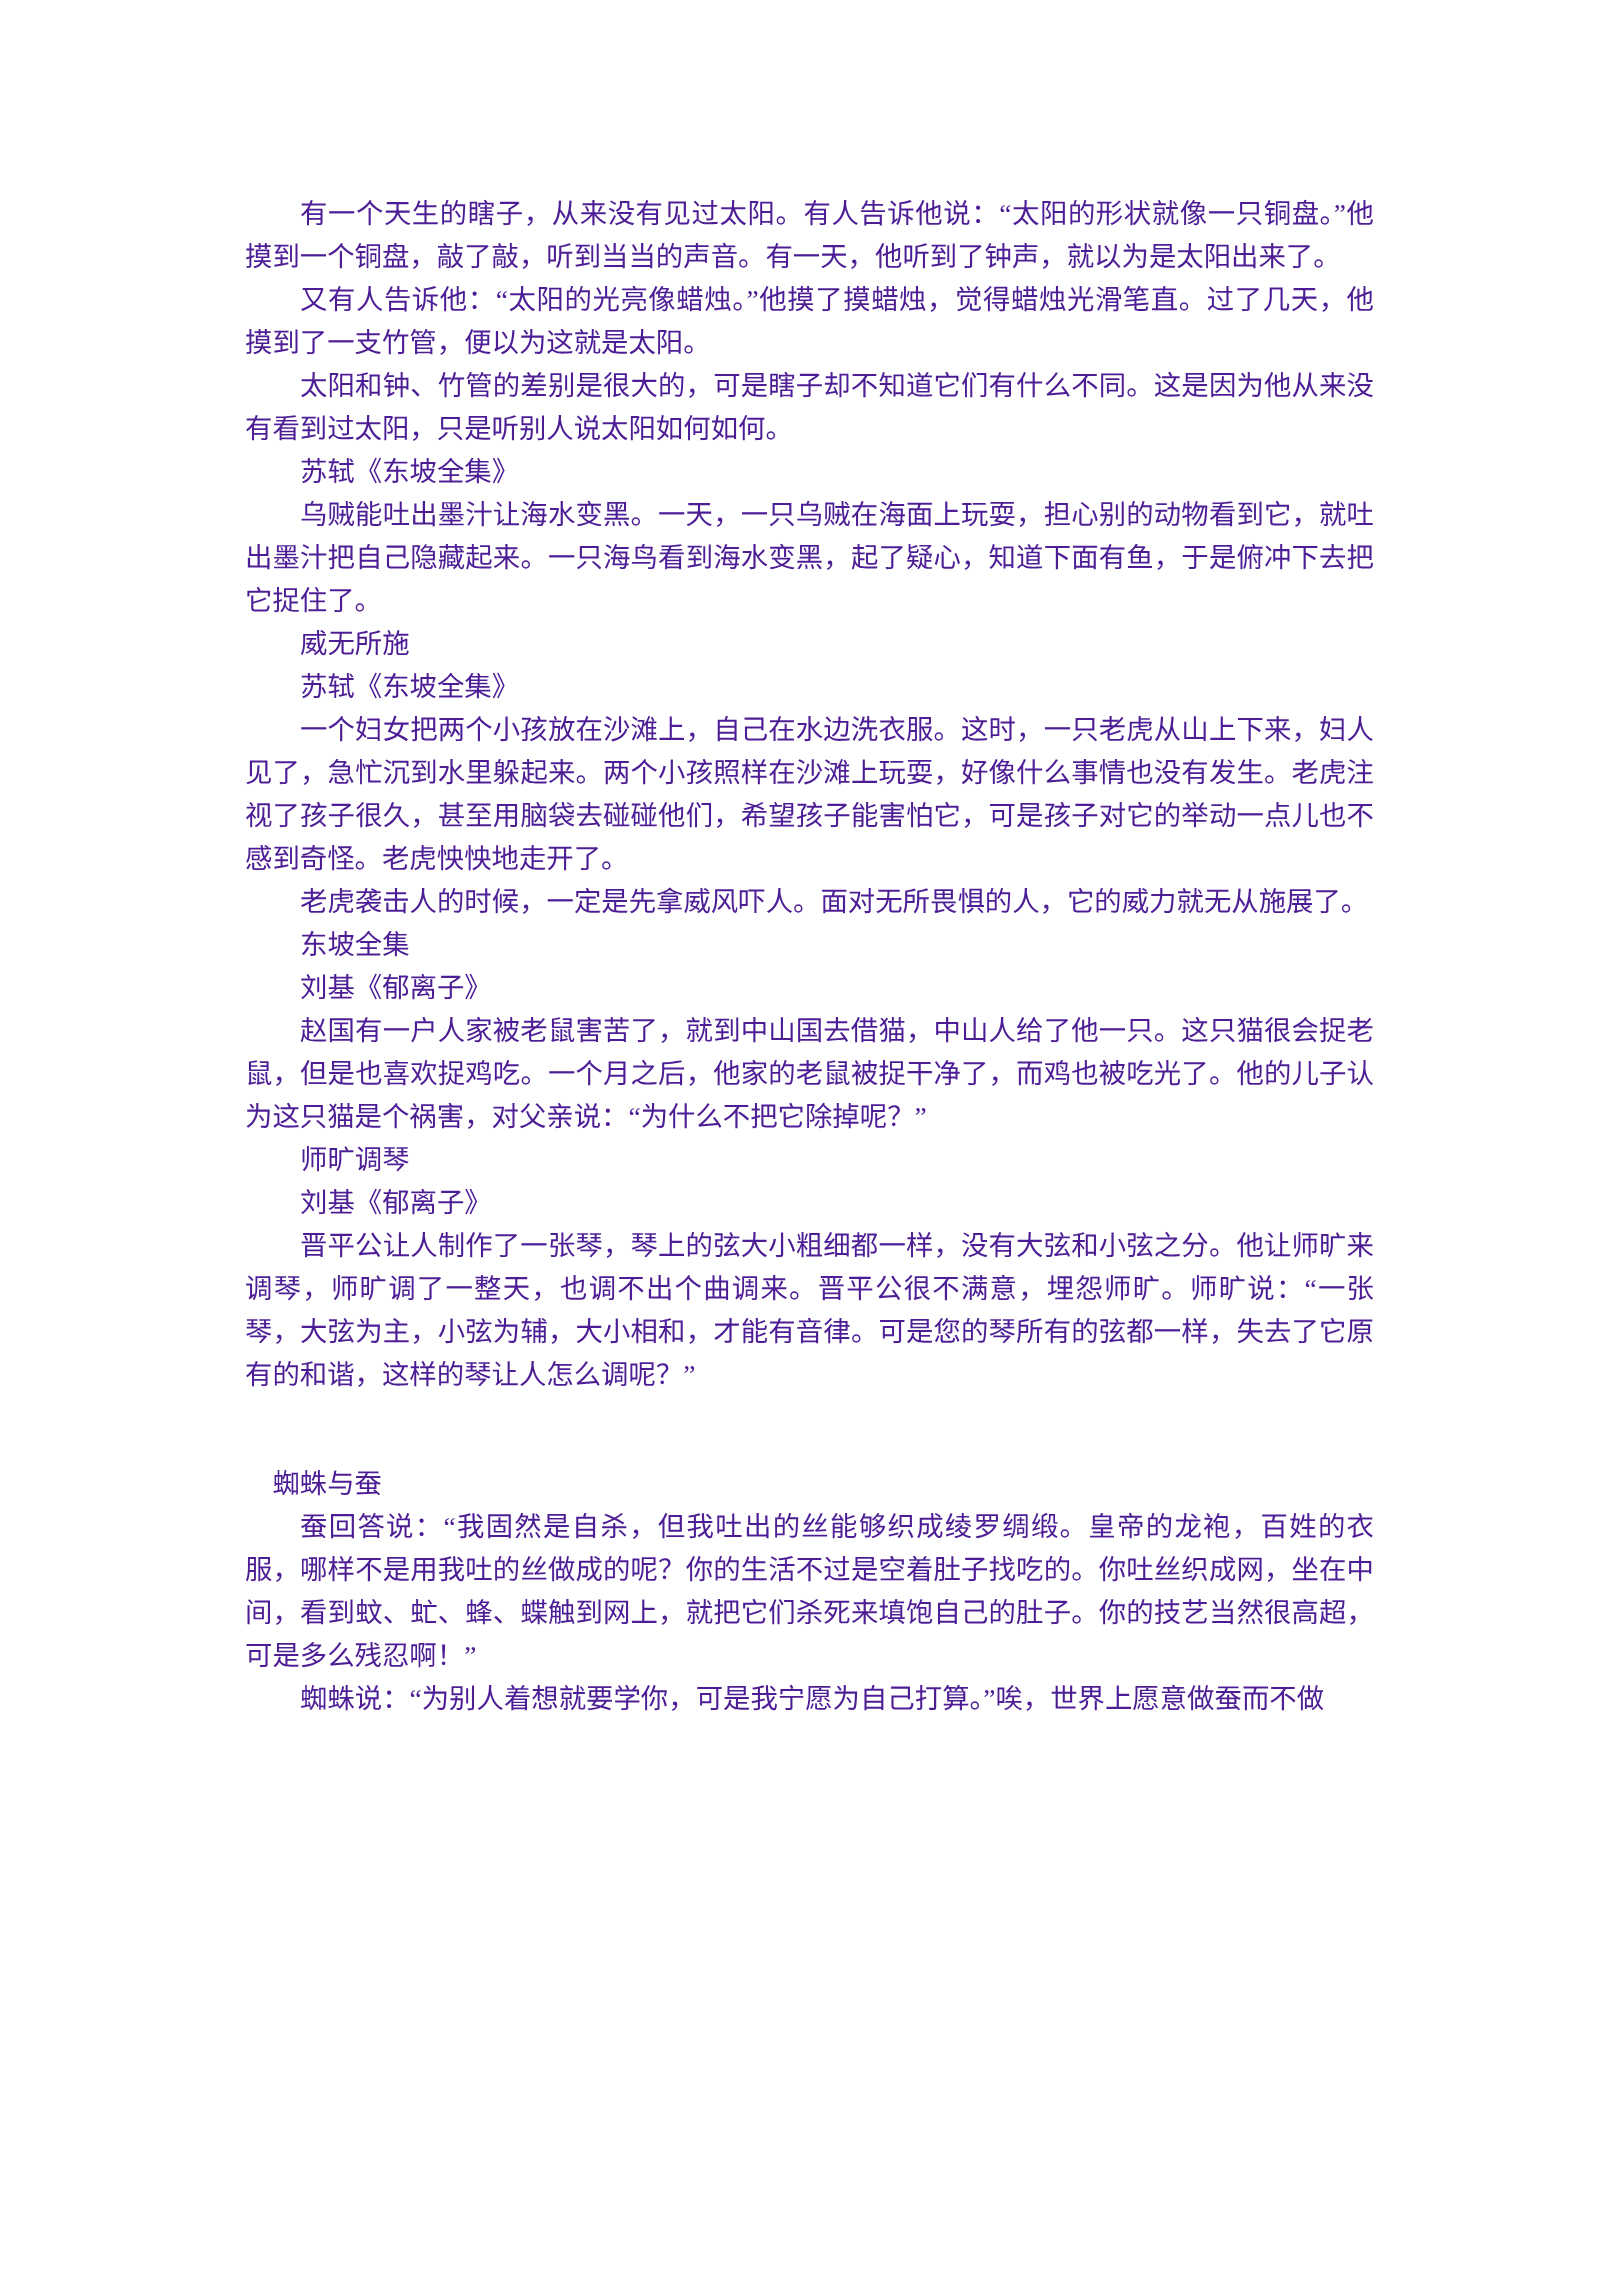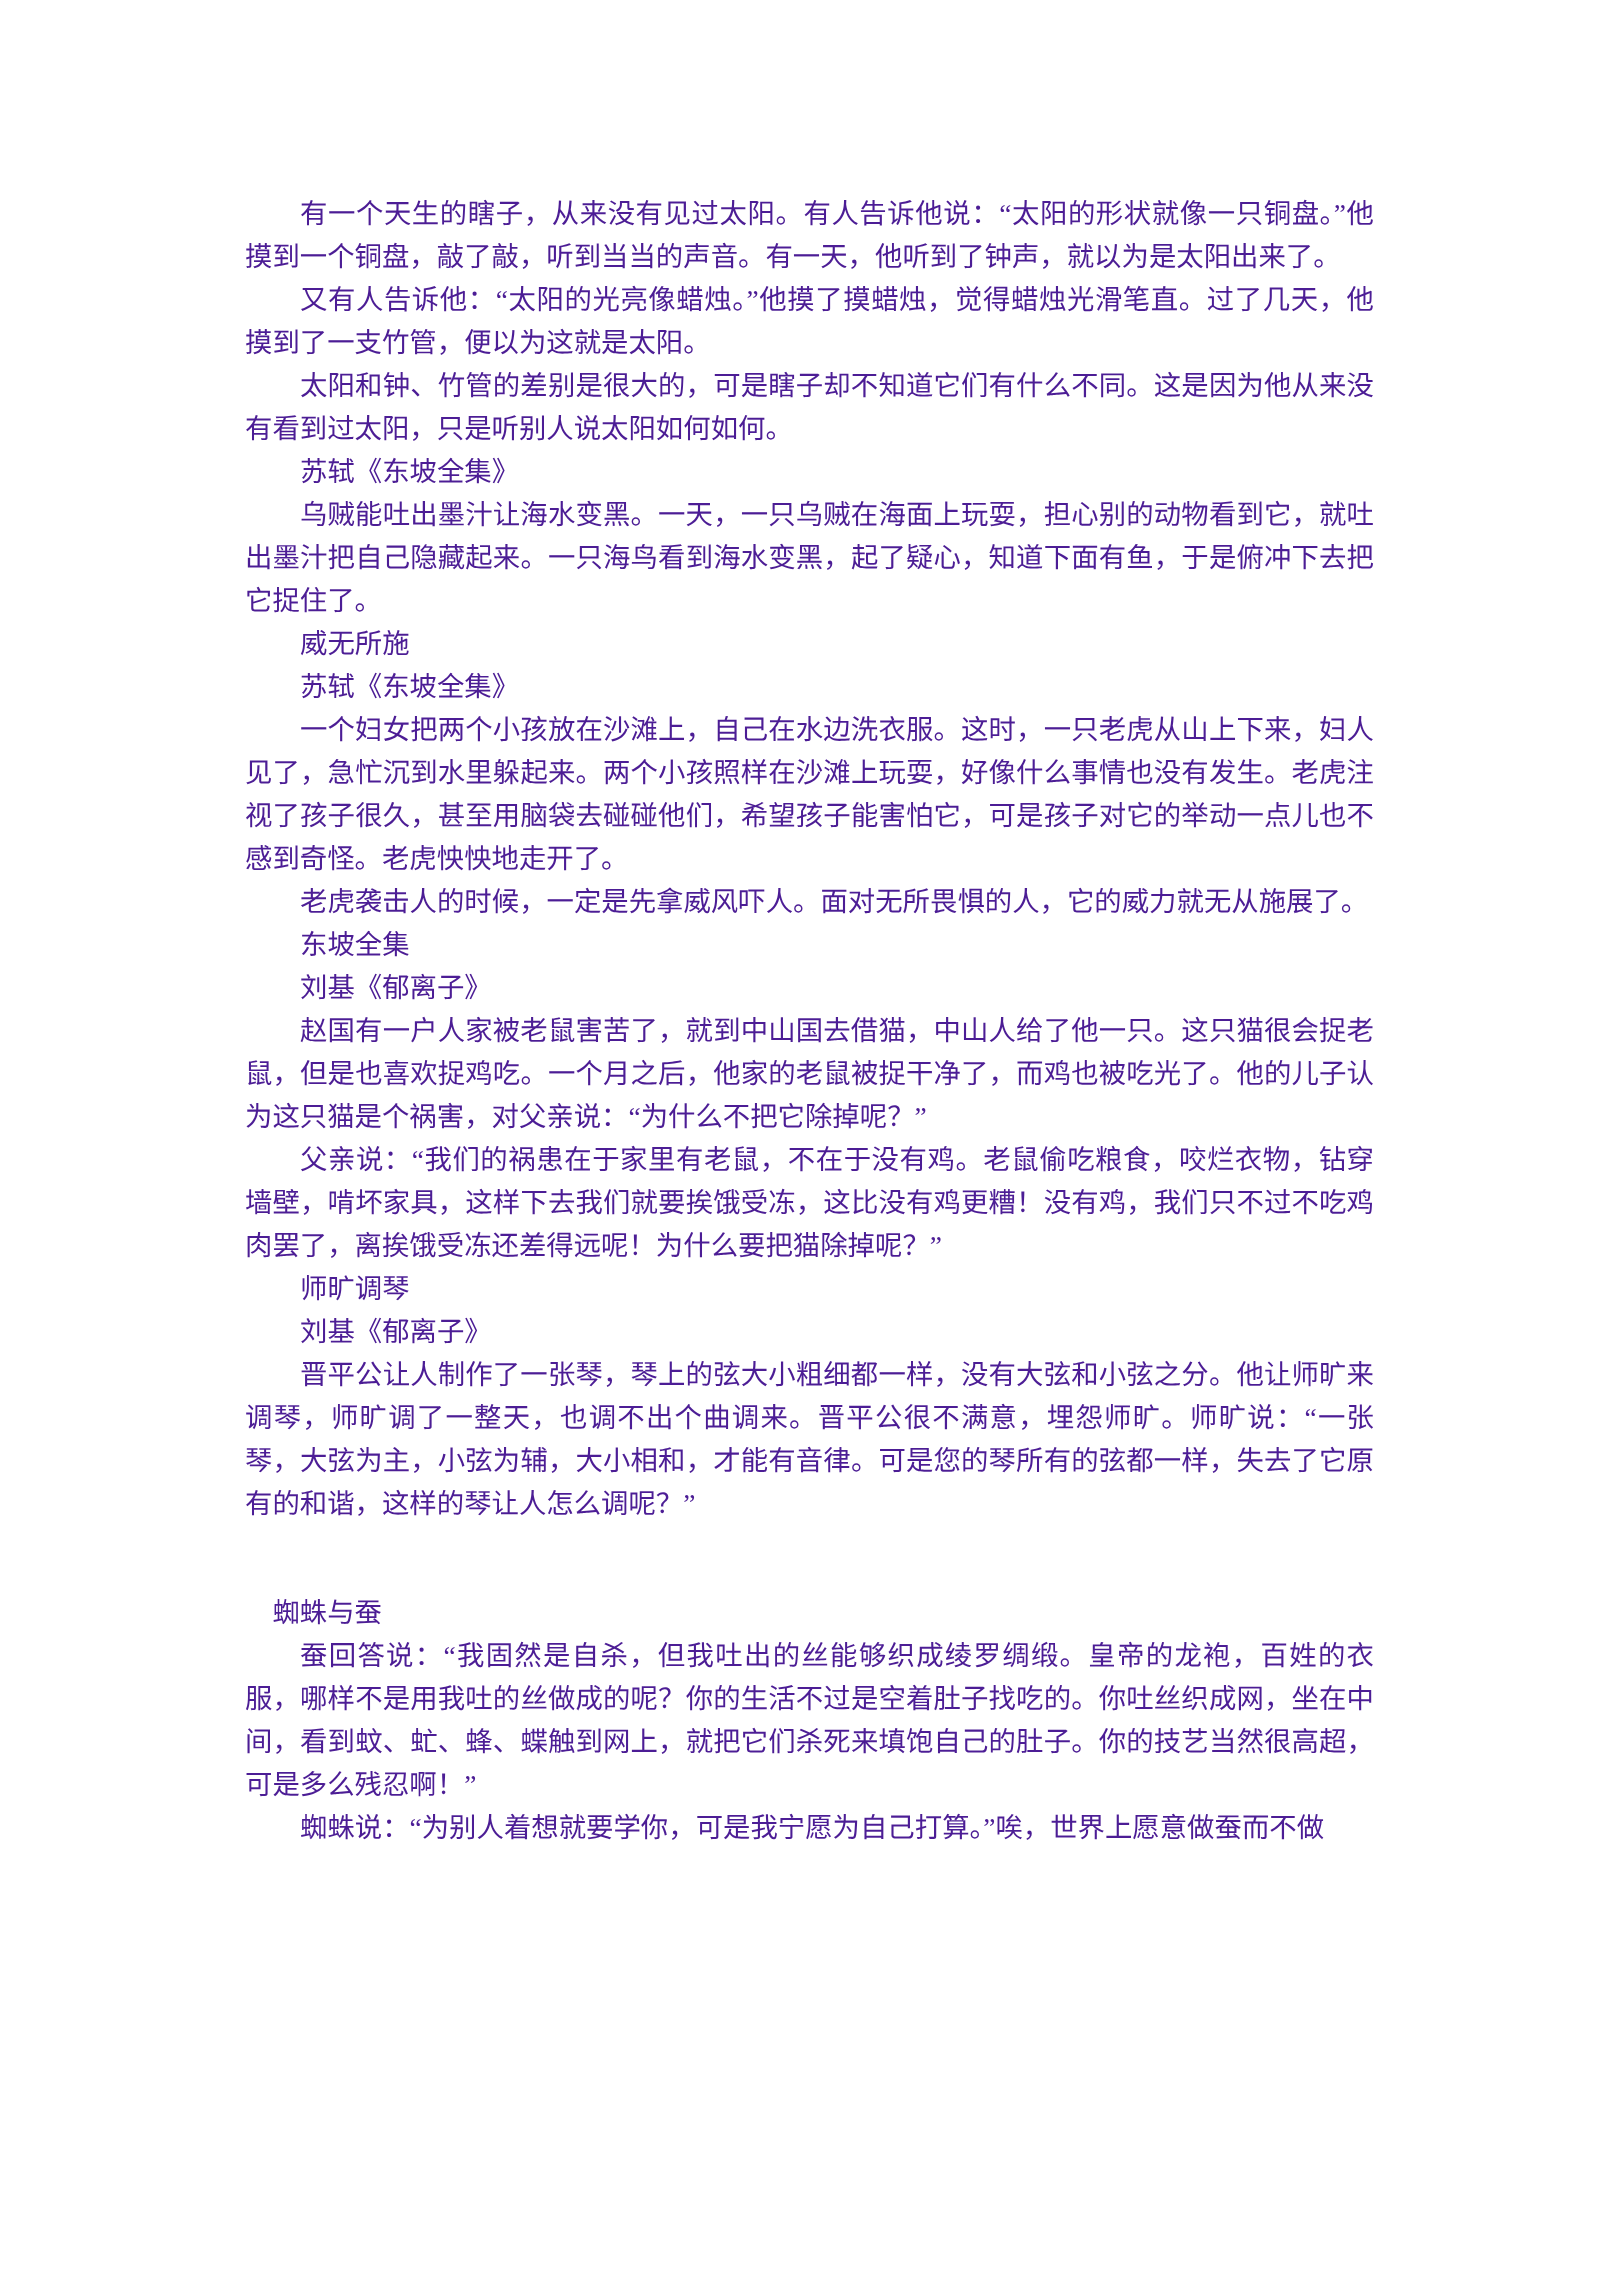--- a/index.html
+++ b/index.html
@@ -36,21 +36,20 @@
       <p class="para">太阳和钟、竹管的差别是很大的，可是瞎子却不知道它们有什么不同。这是因为他从来没有看到过太阳，只是听别人说太阳如何如何。</p>
       <p class="story-source">苏轼《东坡全集》</p>
       <p class="para">乌贼能吐出墨汁让海水变黑。一天，一只乌贼在海面上玩耍，担心别的动物看到它，就吐出墨汁把自己隐藏起来。一只海鸟看到海水变黑，起了疑心，知道下面有鱼，于是俯冲下去把它捉住了。</p>
       <p class="story-title">威无所施</p>
       <p class="story-source">苏轼《东坡全集》</p>
       <p class="para">一个妇女把两个小孩放在沙滩上，自己在水边洗衣服。这时，一只老虎从山上下来，妇人见了，急忙沉到水里躲起来。两个小孩照样在沙滩上玩耍，好像什么事情也没有发生。老虎注视了孩子很久，甚至用脑袋去碰碰他们，希望孩子能害怕它，可是孩子对它的举动一点儿也不感到奇怪。老虎怏怏地走开了。</p>
       <p class="para">老虎袭击人的时候，一定是先拿威风吓人。面对无所畏惧的人，它的威力就无从施展了。</p>
       <p class="story-title">东坡全集</p>
       <p class="story-source">刘基《郁离子》</p>
       <p class="para">赵国有一户人家被老鼠害苦了，就到中山国去借猫，中山人给了他一只。这只猫很会捉老鼠，但是也喜欢捉鸡吃。一个月之后，他家的老鼠被捉干净了，而鸡也被吃光了。他的儿子认为这只猫是个祸害，对父亲说：“为什么不把它除掉呢？”</p>
-      <p class="para">父亲说：“我们的祸患在于家里有老鼠，不在于没有鸡。老鼠偷吃粮食，咬烂衣物，钻穿墙壁，啃坏家具，这样下去我们就要挨饿受冻，这比没有鸡更糟！没有鸡，我们只不过不吃鸡肉罢了，离挨饿受冻还差得远呢！为什么要把猫除掉呢？”</p>
       <p class="story-title">师旷调琴</p>
       <p class="story-source">刘基《郁离子》</p>
       <p class="para">晋平公让人制作了一张琴，琴上的弦大小粗细都一样，没有大弦和小弦之分。他让师旷来调琴，师旷调了一整天，也调不出个曲调来。晋平公很不满意，埋怨师旷。师旷说：“一张琴，大弦为主，小弦为辅，大小相和，才能有音律。可是您的琴所有的弦都一样，失去了它原有的和谐，这样的琴让人怎么调呢？”</p>
       <p class="story-title offset gap-before">蜘蛛与蚕</p>
       <p class="para">蚕回答说：“我固然是自杀，但我吐出的丝能够织成绫罗绸缎。皇帝的龙袍，百姓的衣服，哪样不是用我吐的丝做成的呢？你的生活不过是空着肚子找吃的。你吐丝织成网，坐在中间，看到蚊、虻、蜂、蝶触到网上，就把它们杀死来填饱自己的肚子。你的技艺当然很高超，可是多么残忍啊！”</p>
       <p class="para">蜘蛛说：“为别人着想就要学你，可是我宁愿为自己打算。”唉，世界上愿意做蚕而不做</p>
     </div>
 </div>
 
 

